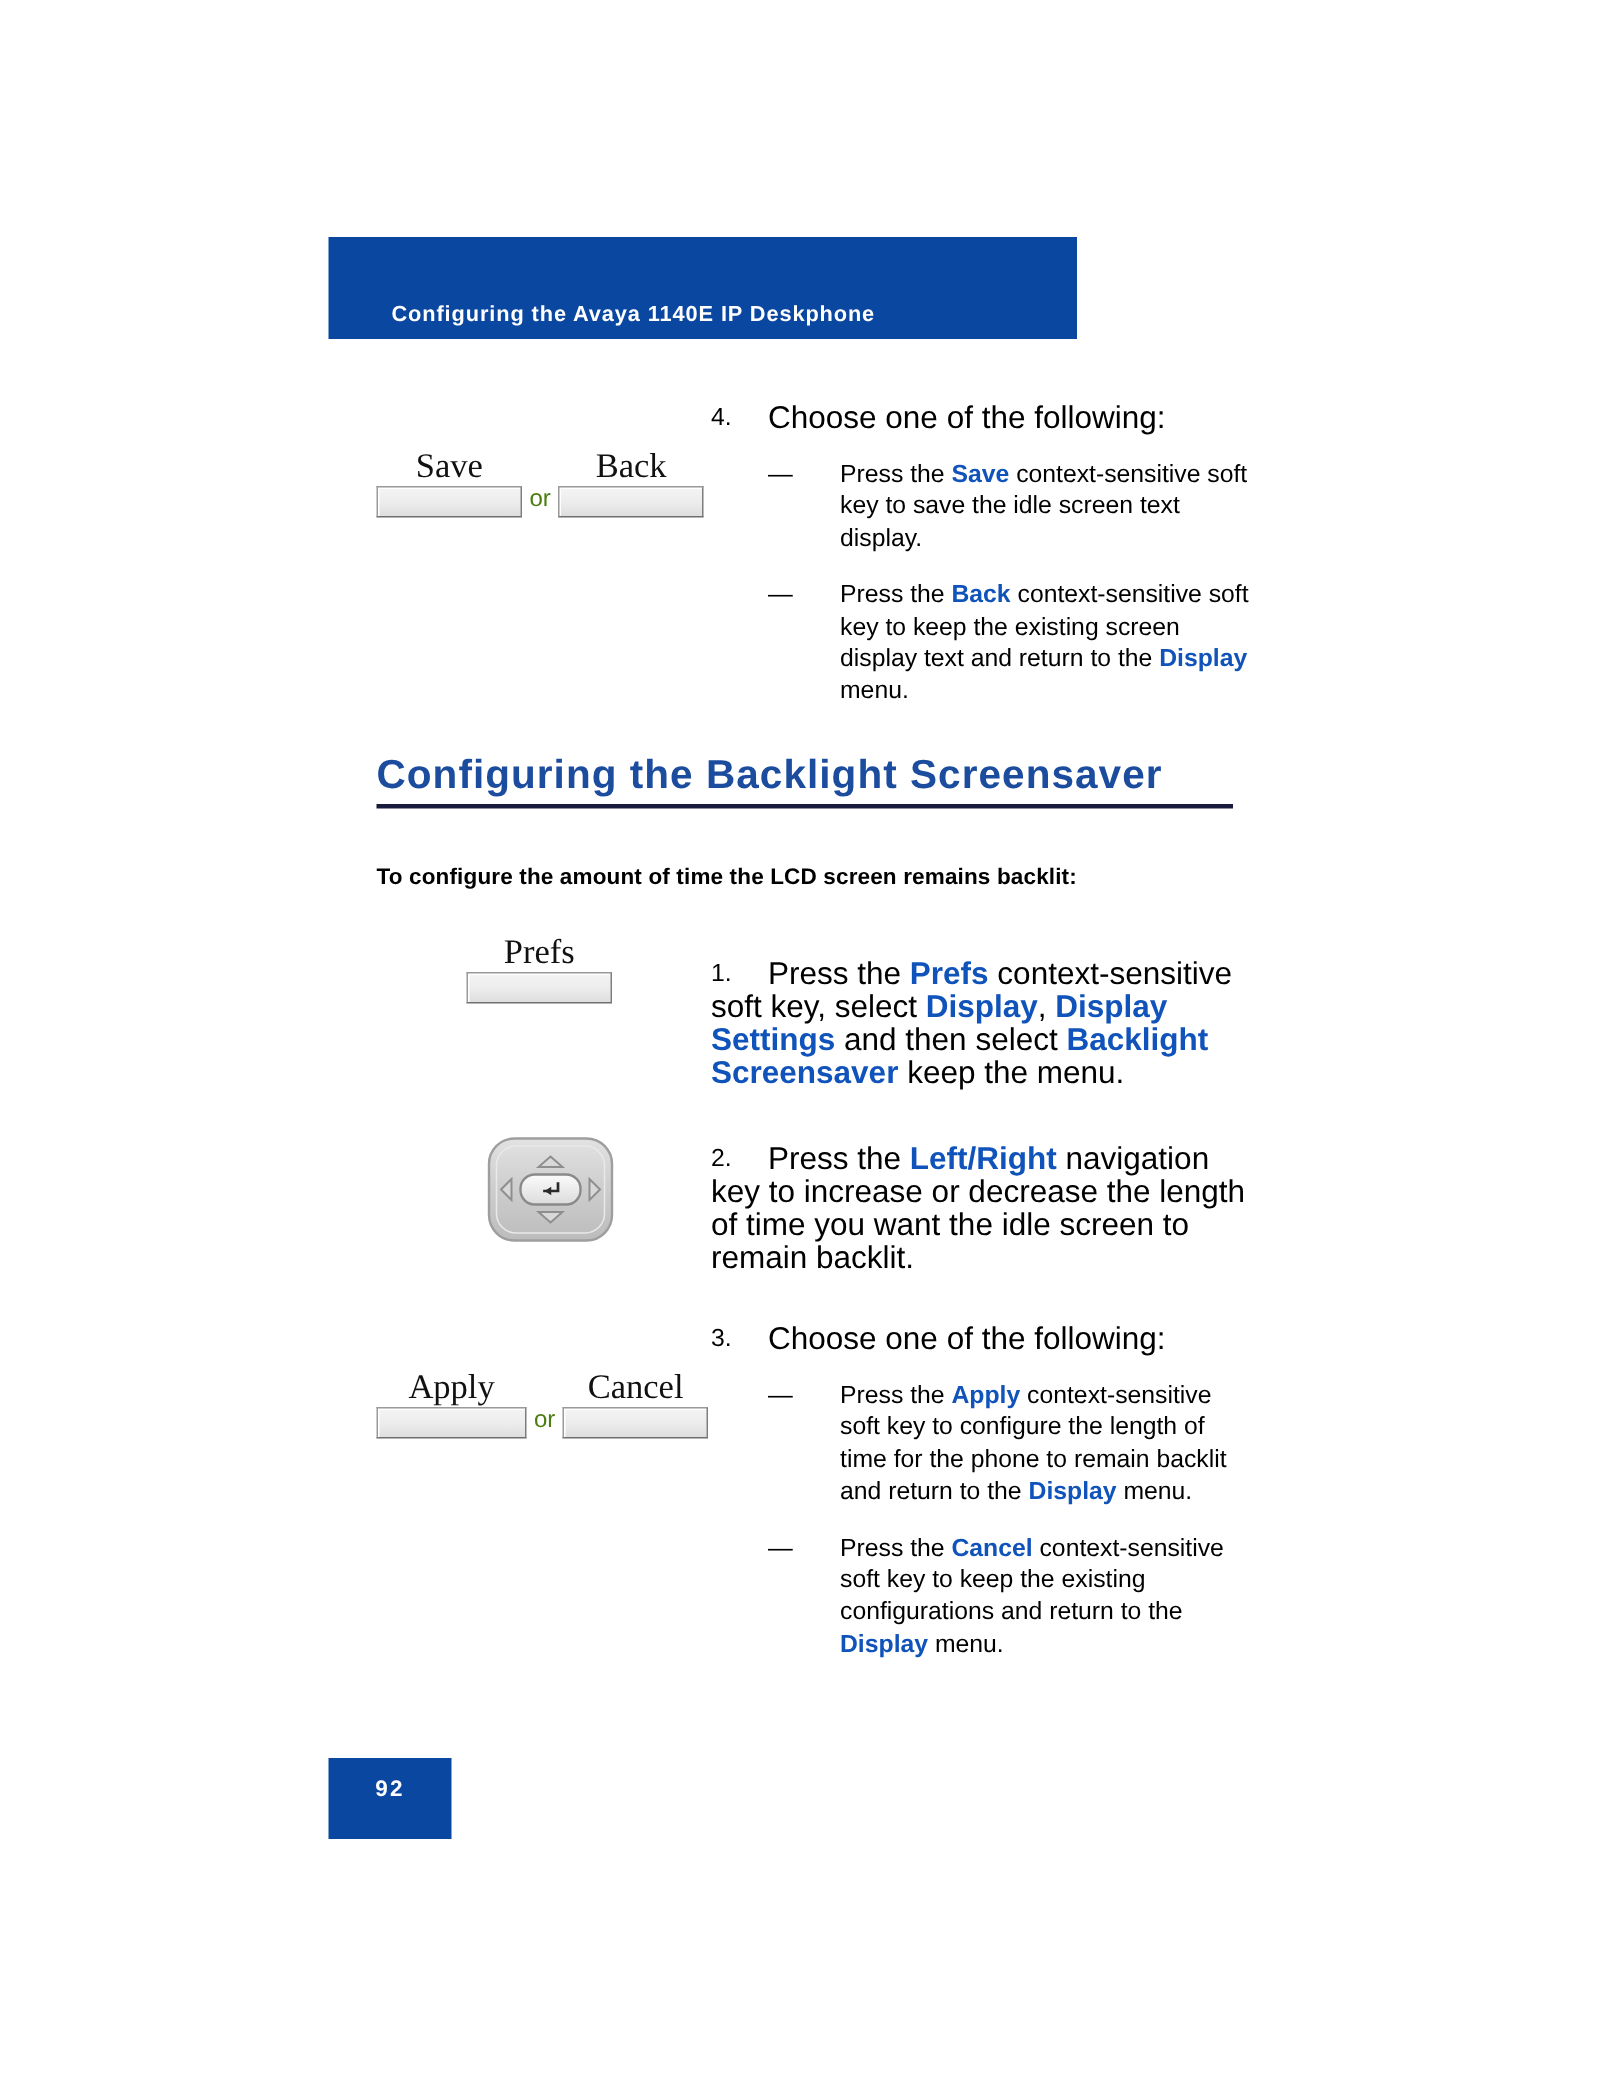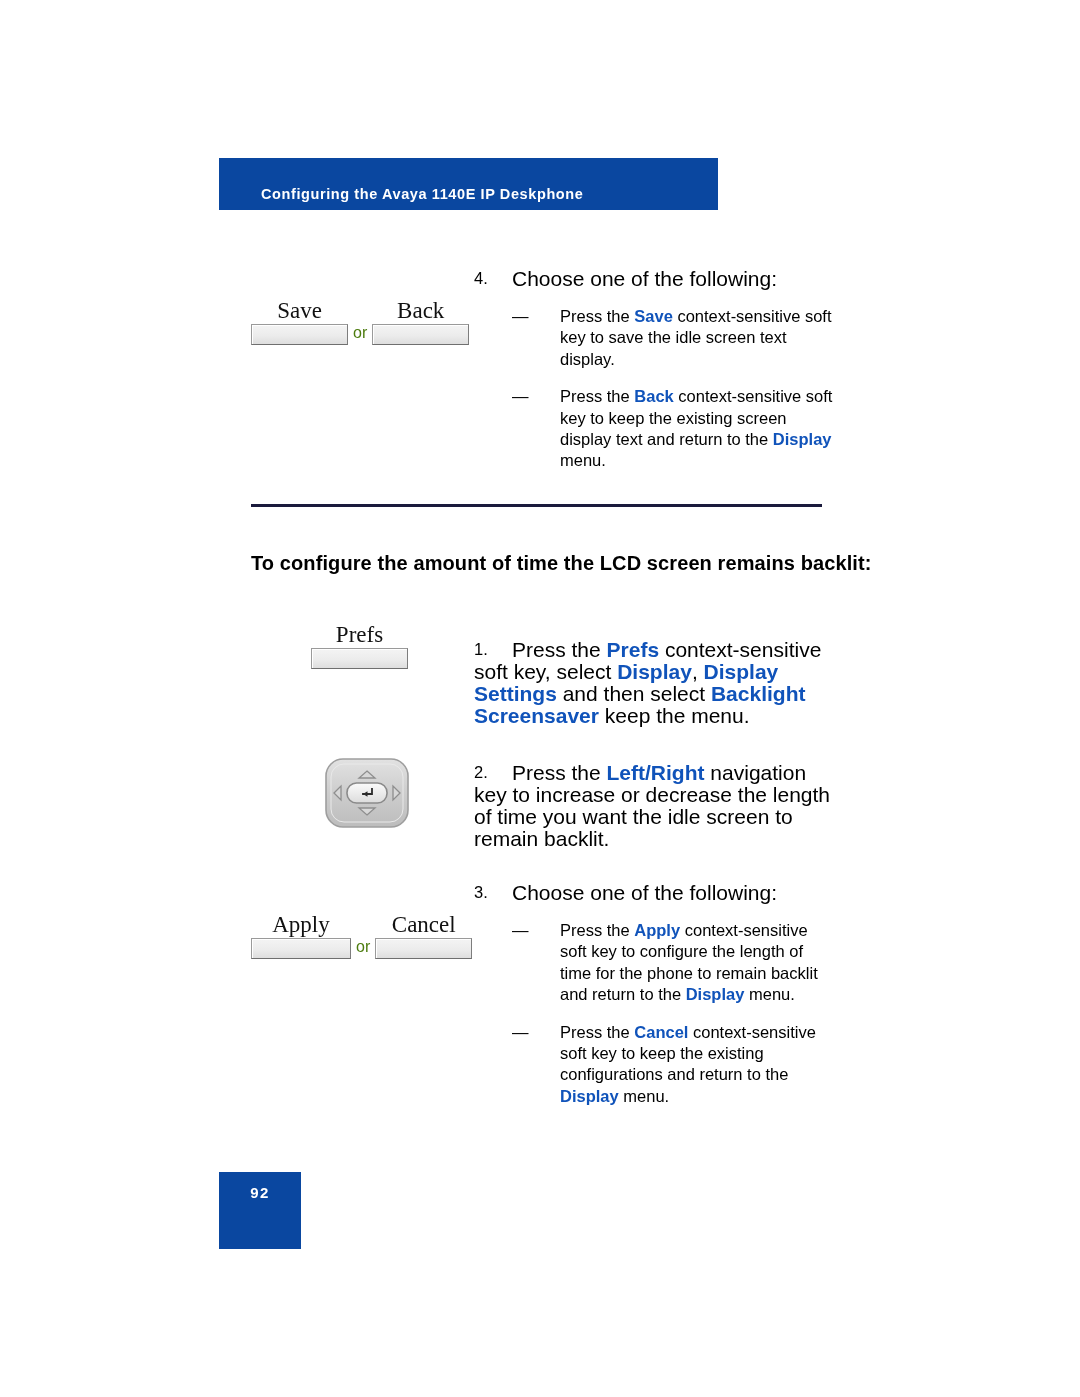--- a/index.html
+++ b/index.html
@@ -15,21 +15,21 @@
     color: #000000;
     overflow: hidden;
   }
 
   
   #header-bar {
     position: absolute;
     left: 219px;
     top: 158px;
     width: 499px;
-    height: 52px;
+    height: 68px;
     background: #0a47a0;
     box-sizing: border-box;
     text-decoration: underline;
   }
   #header-title {
     position: absolute;
     left: 42px;
     bottom: 8px;
     color: #ffffff;
     font-size: 14.5px;
@@ -152,43 +152,43 @@
   #section-heading .hrule {
     margin-top: 4px;
     width: 571px;
     height: 3px;
     background: #1a1a3c;
   }
 
   #intro-line {
     position: absolute;
     left: 251px;
-    top: 552px;
+    top: 576px;
     width: 600px;
-    font-size: 20px;
+    font-size: 15px;
     font-weight: bold;
     color: #000;
     letter-spacing: 0.1px;
     white-space: nowrap;
   }
 
   
   .navkey-wrap {
     position: relative;
     width: 90px;
     height: 76px;
   }
 
   
   #page-number-box {
     position: absolute;
     left: 219px;
     top: 1172px;
     width: 82px;
-    height: 77px;
+    height: 54px;
     background: #0a47a0;
   }
   #page-number {
     position: absolute;
     left: 0;
     right: 0;
     top: 12px;
     text-align: center;
     color: #ffffff;
     font-size: 15px;
@@ -229,20 +229,21 @@
       <span class="btext"><span>Press the </span><span class="kw">Save</span><span> context-sensitive soft key to save the idle screen text display.</span></span>
     </div>
     <div class="bullet" style="margin-top:16px;">
       <span class="dash">—</span>
       <span class="btext"><span>Press the </span><span class="kw">Back</span><span> context-sensitive soft key to keep the existing screen display text and return to the </span><span class="kw">Display</span><span> menu.</span></span>
     </div>
   </div>
 </div>
 
 <div id="section-heading">
+  <div class="htext">Configuring the Backlight Screensaver</div>
   <div class="hrule"></div>
 </div>
 
 <div id="intro-line">To configure the amount of time the LCD screen remains backlit:</div>
 
 <div class="row" id="row-step1" style="top:622px;">
 
   <div class="art-col" style="top:0px;">
     <div class="softkey-group" style="padding-left:92px;">
       <div class="softkey">

